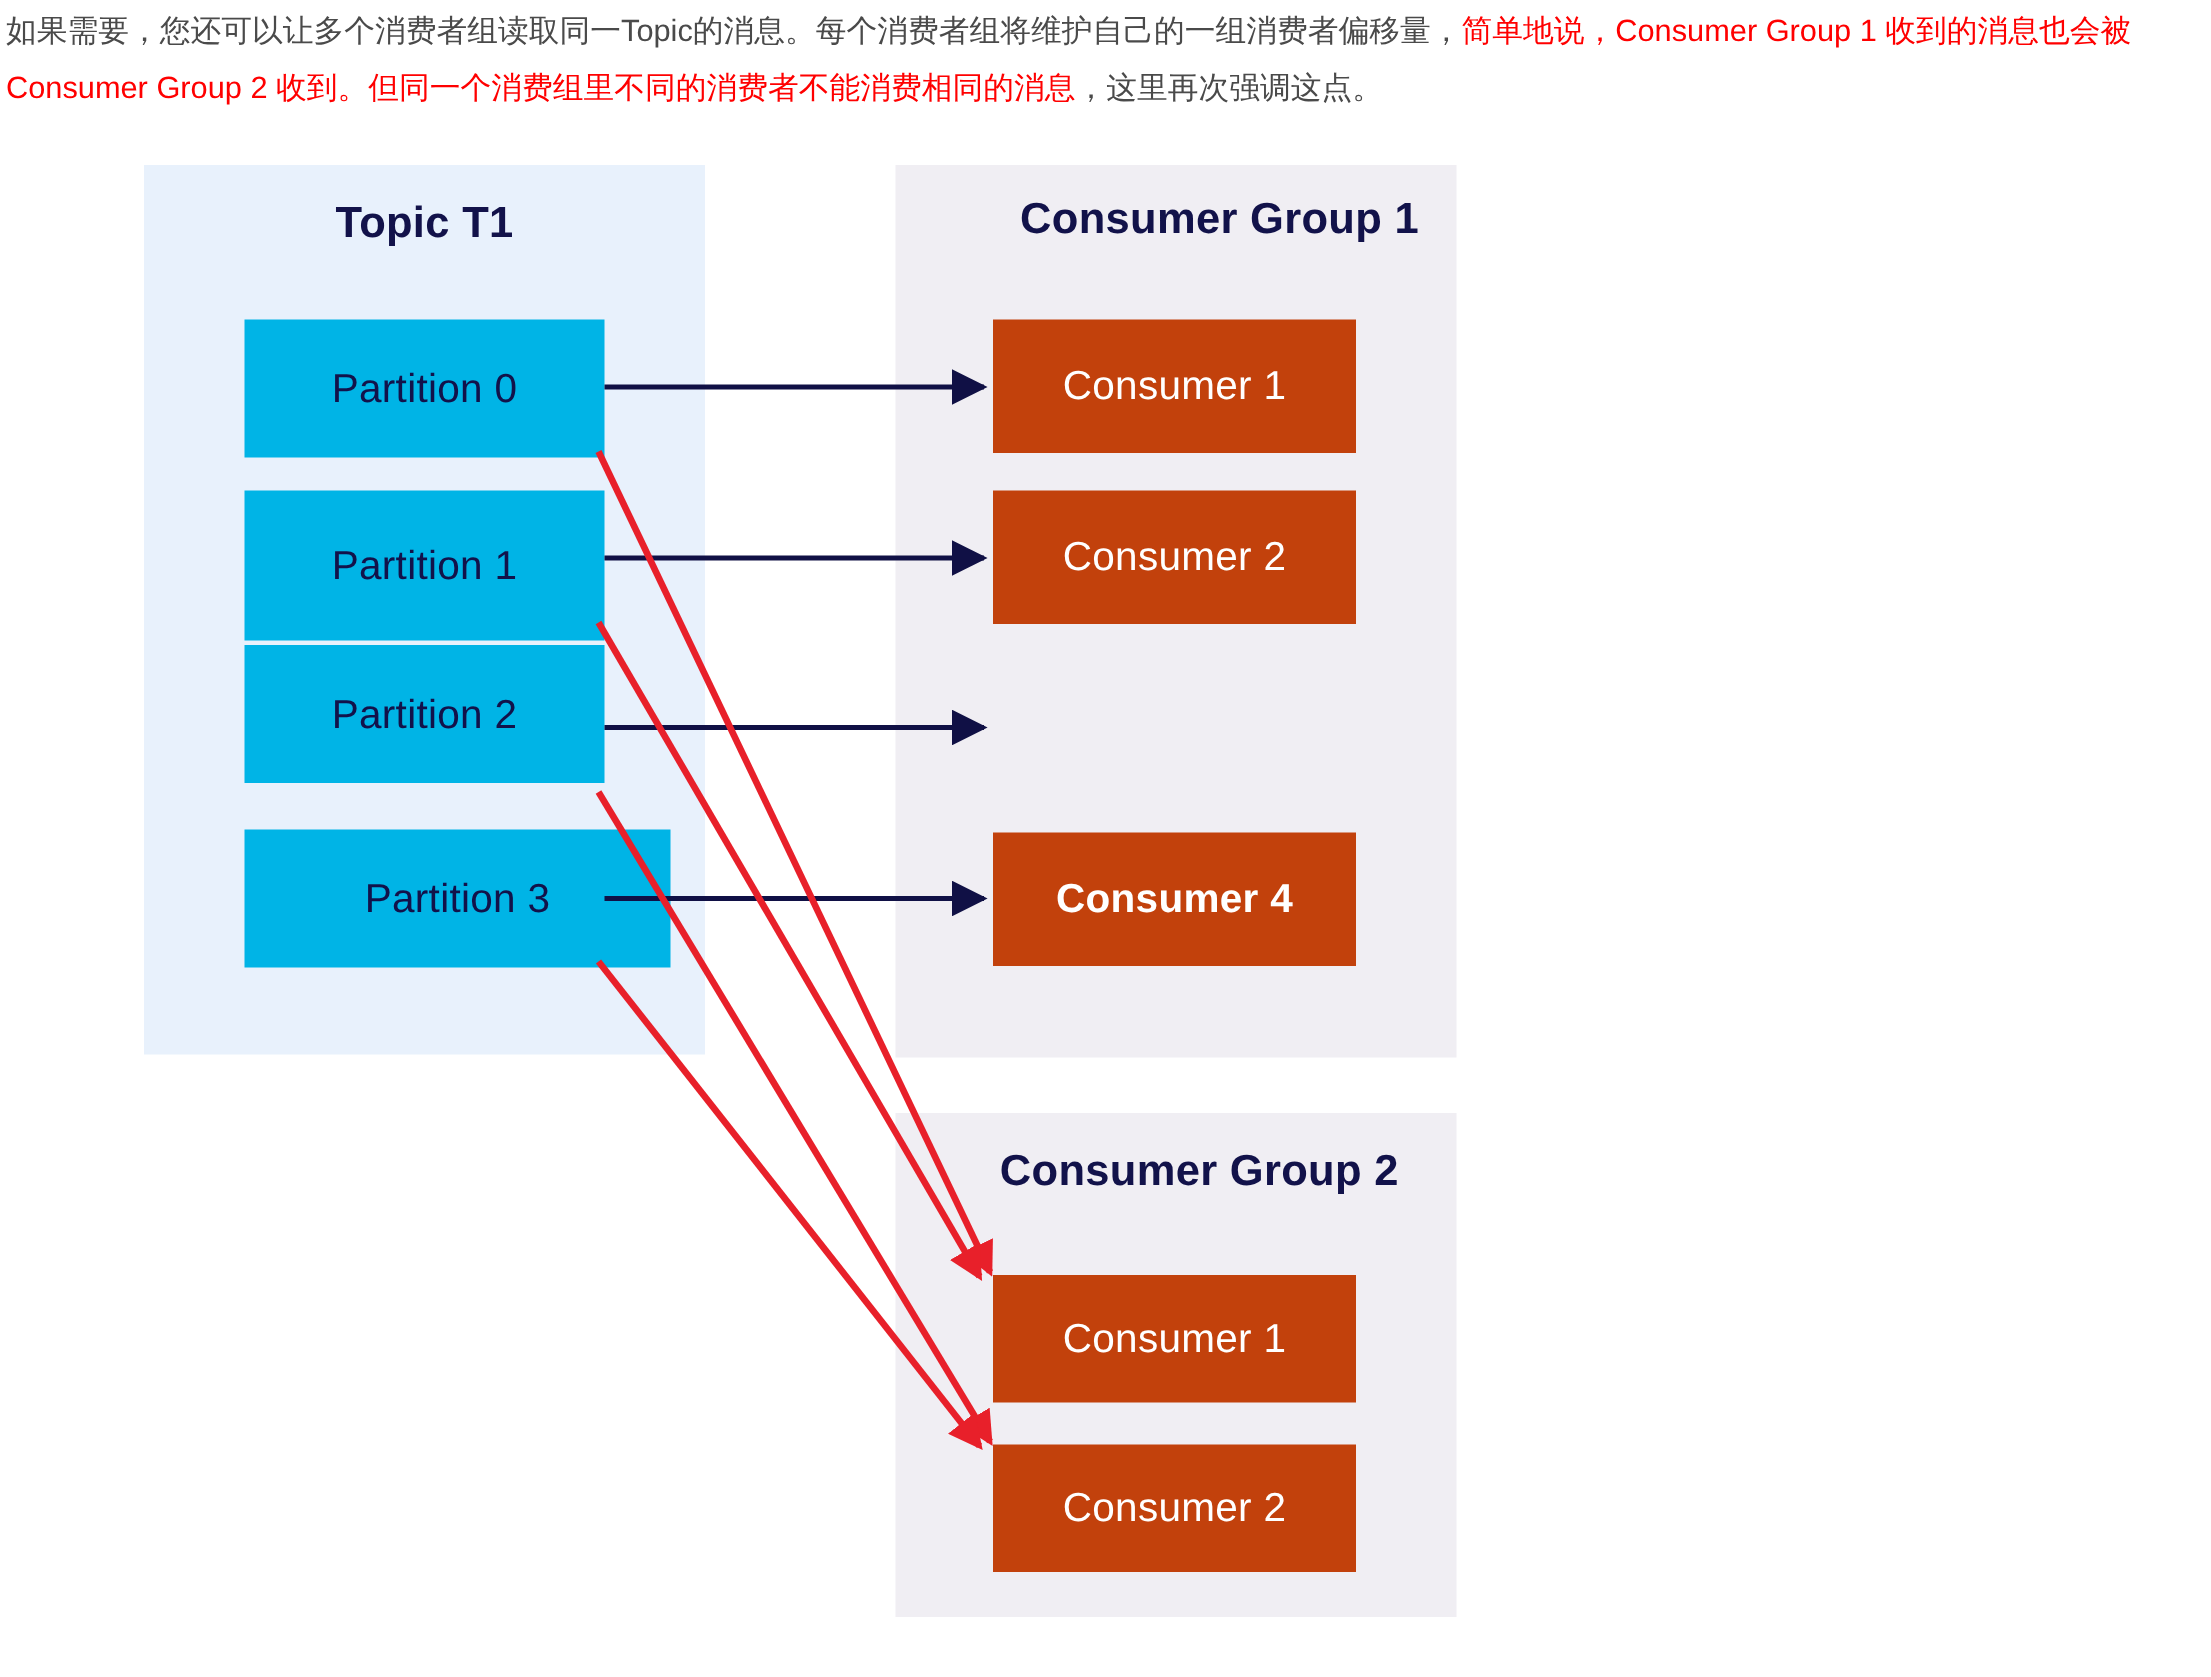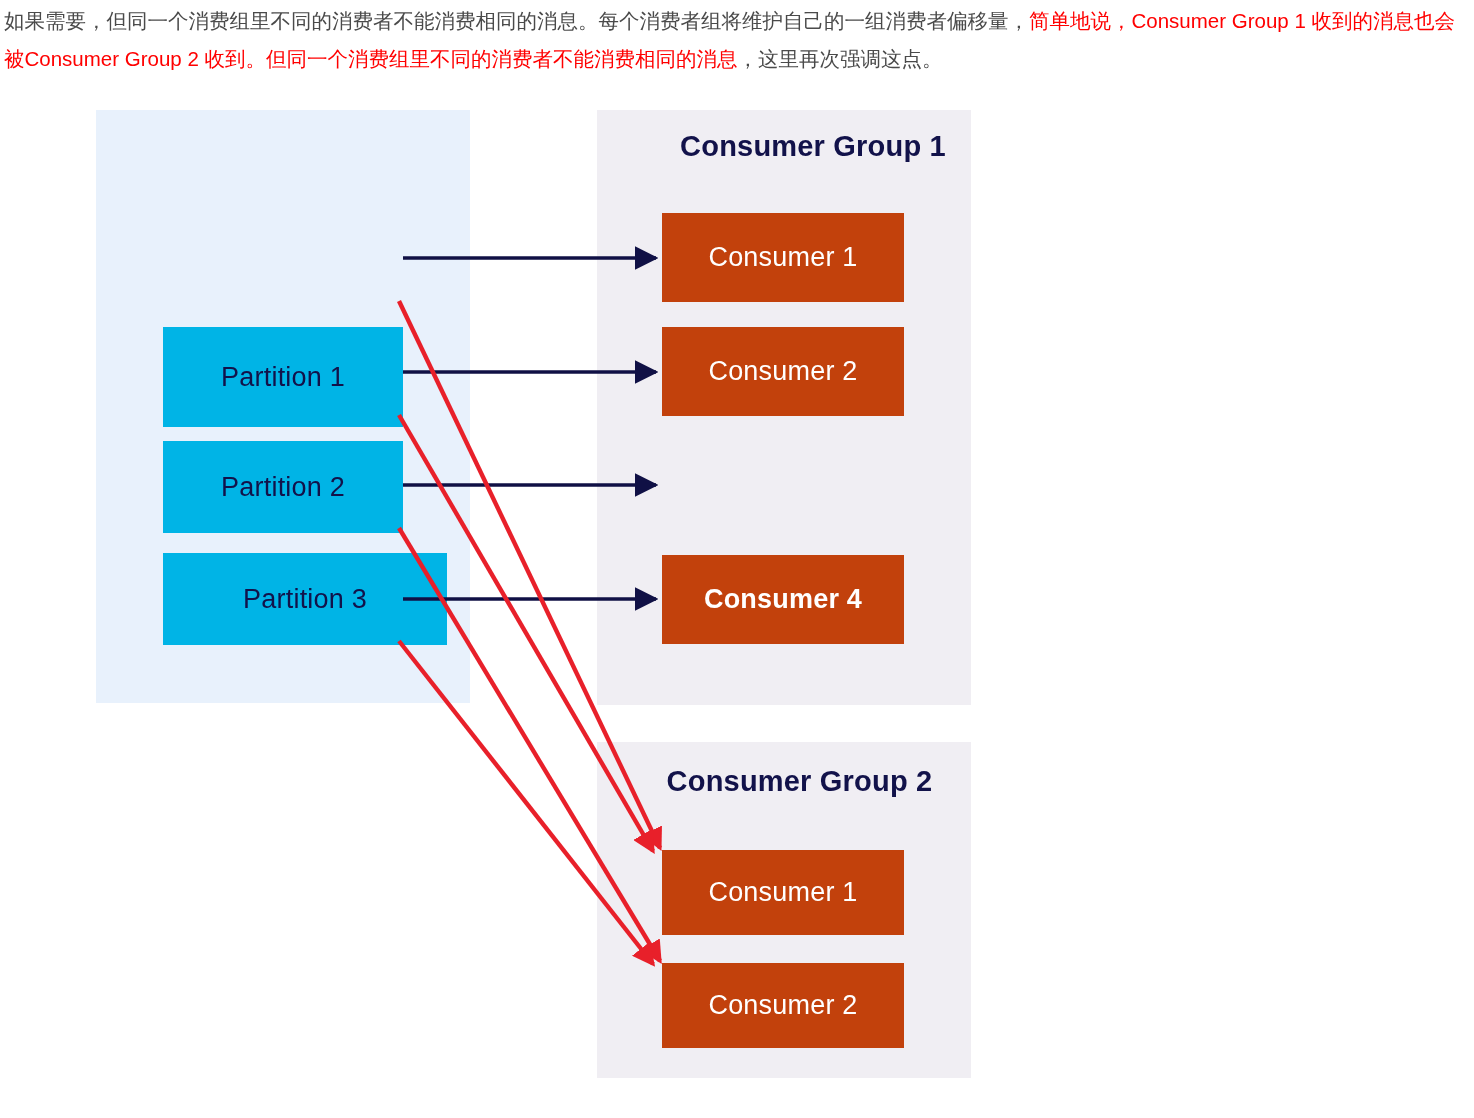--- a/index.html
+++ b/index.html
@@ -86,29 +86,31 @@
     top: 0;
     width: 1474px;
     height: 1018px;
     pointer-events: none;
   }
 </style>
 </head>
 <body>
 
 <div id="caption">
-  <span>如果需要，但同一个消费组里不同的消费者不能消费相同的消息。每个消费者组将维护自己的一组消费者偏移量，</span><span class="hl">简单地说，Consumer Group 1 收到的消息也会被Consumer Group 2 收到。但同一个消费组里不同的消费者不能消费相同的消息</span><span>，这里再次强调这点。</span>
+  <span>如果需要，您还可以让多个消费者组读取同一Topic的消息。每个消费者组将维护自己的一组消费者偏移量，</span><span class="hl">简单地说，Consumer Group 1 收到的消息也会被Consumer Group 2 收到。但同一个消费组里不同的消费者不能消费相同的消息</span><span>，这里再次强调这点。</span>
 </div>
 
 <div id="diagram">
 
   <div class="panel topic" style="left:96px; top:10px; width:374px; height:593px;"></div>
+  <div class="panel-title" style="left:96px; top:33px; width:374px;">Topic T1</div>
 
+  <div class="box partition" style="left:163px; top:113px; width:240px; height:92px;">Partition 0</div>
   <div class="box partition" style="left:163px; top:227px; width:240px; height:100px;">Partition 1</div>
-  <div class="box partition" style="left:163px; top:341px; width:240px; height:92px;">Partition 2</div>
+  <div class="box partition" style="left:163px; top:330px; width:240px; height:92px;">Partition 2</div>
   <div class="box partition" style="left:163px; top:453px; width:284px; height:92px;">Partition 3</div>
 
   <div class="panel group" style="left:597px; top:10px; width:374px; height:595px;"></div>
   <div class="panel-title" style="left:597px; top:30px; width:432px;">Consumer Group 1</div>
 
   <div class="box consumer" style="left:662px; top:113px; width:242px; height:89px;">Consumer 1</div>
   <div class="box consumer" style="left:662px; top:227px; width:242px; height:89px;">Consumer 2</div>
   <div class="box consumer" style="left:662px; top:455px; width:242px; height:89px;font-weight:bold;">Consumer 4</div>
 
   <div class="panel group" style="left:597px; top:642px; width:374px; height:336px;"></div>

